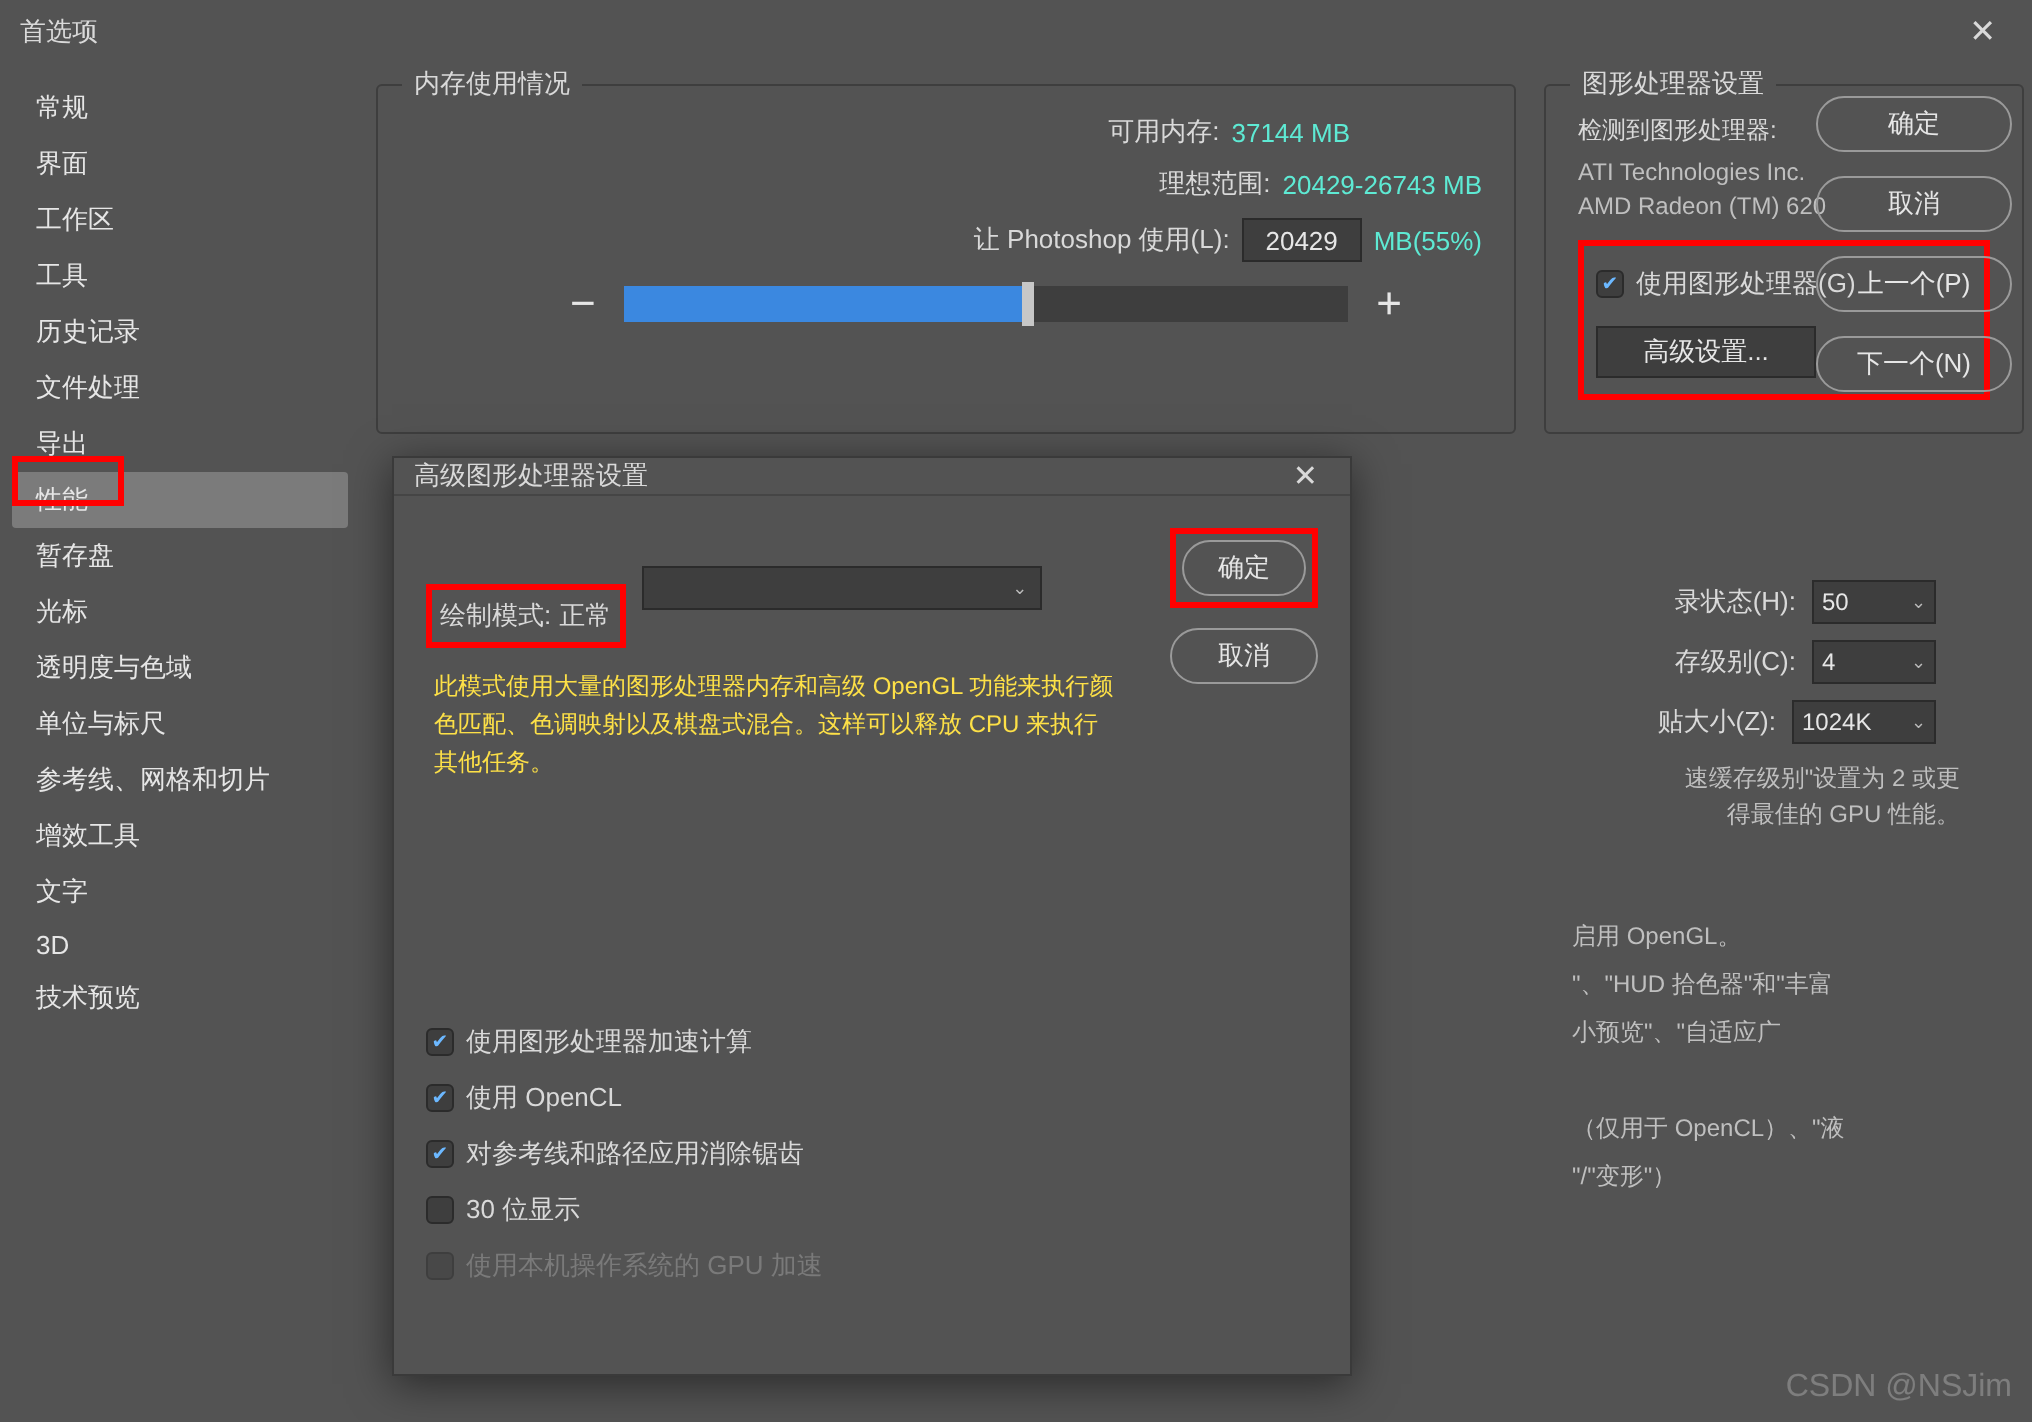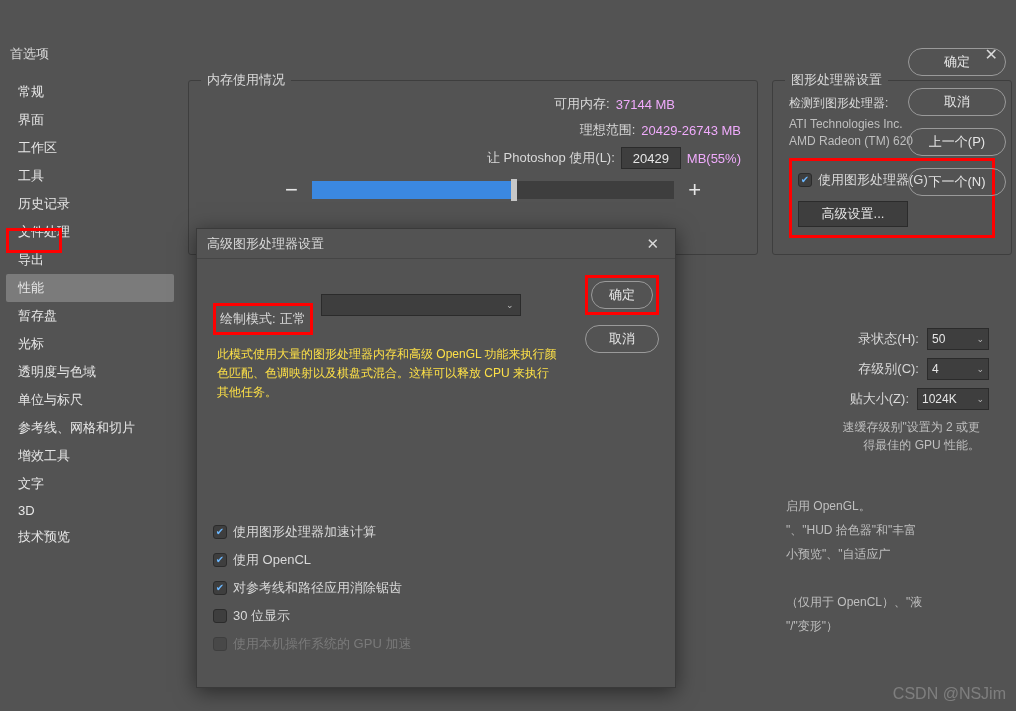--- a/index.html
+++ b/index.html
@@ -1,18 +1,18 @@
 <!DOCTYPE html>
 <html><head>
 <meta charset="utf-8">
 <style>
 * { box-sizing: border-box; margin: 0; padding: 0; font-family: "Microsoft YaHei", "PingFang SC", sans-serif; }
 body { background: #535353; color: #d9d9d9; font-size: 13px; width: 1016px; height: 711px; overflow: hidden; position: relative; }
 
-.titlebar { height: 32px; display: flex; align-items: center; padding: 0 10px; background: #535353; margin-top: 38px; }
+.titlebar { height: 32px; display: flex; align-items: center; padding: 0 10px; background: #535353; }
 .titlebar .title { flex: 1; font-size: 13px; color: #d9d9d9; }
 .titlebar .close { font-size: 16px; color: #d9d9d9; cursor: pointer; padding: 4px 8px; }
 
 .main { display: flex; height: calc(100% - 32px); }
 
 .sidebar { width: 180px; padding: 8px 6px; }
 .sidebar-item { padding: 5px 12px; font-size: 13px; color: #e6e6e6; cursor: pointer; border-radius: 2px; }
 .sidebar-item.active { background: #7b7b7b; }
 
 .content { flex: 1; padding: 10px 4px 10px 8px; position: relative; }
@@ -22,48 +22,48 @@
 
 .group { border: 1px solid #3e3e3e; border-radius: 3px; padding: 14px 16px 16px; margin-bottom: 14px; position: relative; }
 .group-title { position: absolute; top: -10px; left: 12px; background: #535353; padding: 0 6px; font-size: 13px; color: #d9d9d9; }
 
 .top-row { display: flex; gap: 14px; }
 .mem-group { flex: 1; padding-left: 36px; }
 .gpu-group { width: 240px; }
 
 .mem-line { display: flex; align-items: center; margin-bottom: 8px; gap: 6px; justify-content: flex-end; }
 .mem-label { color: #d9d9d9; }
-.mem-val { color: #f0abfc; }
+.mem-val { color: #5eead4; }
 .mem-input { width: 60px; height: 22px; background: #3e3e3e; border: 1px solid #2b2b2b; color: #e6e6e6; text-align: center; font-size: 13px; }
 
 .slider-row { display: flex; align-items: center; gap: 14px; margin-top: 8px; padding: 0 40px 0 60px; }
 .slider-btn { font-size: 22px; color: #e6e6e6; cursor: pointer; user-select: none; }
 .slider-track { flex: 1; height: 18px; background: #3e3e3e; position: relative; }
 .slider-fill { position: absolute; left: 0; top: 0; bottom: 0; width: 55%; background: #3b88e0; }
 .slider-thumb { position: absolute; left: 55%; top: -2px; bottom: -2px; width: 6px; background: #c7c7c7; }
 
 .gpu-detected { font-size: 12px; color: #d9d9d9; margin-bottom: 4px; }
 .gpu-name { font-size: 12px; color: #bfbfbf; line-height: 1.4; }
 
 .gpu-redbox { border: 3px solid #f00; padding: 6px 6px 8px; margin-top: 8px; }
 .check-row { display: flex; align-items: center; gap: 6px; margin: 4px 0; }
 .sm-check { width: 14px; height: 14px; border-radius: 3px; background: #3e3e3e; border: 1px solid #2b2b2b; display: inline-flex; align-items: center; justify-content: center; font-size: 10px; color: #6cb8ff; }
 .sm-check.checked::after { content: "✔"; }
 .adv-btn { margin-top: 8px; width: 110px; height: 26px; background: #3e3e3e; border: 1px solid #2b2b2b; color: #e6e6e6; font-size: 13px; cursor: pointer; text-align: center; }
 
-.setting-row { display: flex; align-items: center; gap: 8px; margin: 8px 0; justify-content: flex-end; padding-right: 27px; }
+.setting-row { display: flex; align-items: center; gap: 8px; margin: 8px 0; justify-content: flex-end; padding-right: 48px; }
 .select-sm { width: 62px; height: 22px; background: #3e3e3e; border: 1px solid #2b2b2b; color: #e6e6e6; font-size: 12px; padding: 0 4px; display: flex; align-items: center; justify-content: space-between; }
 .select-sm .car { font-size: 9px; color: #bbb; }
 .help-text { font-size: 12px; color: #bfbfbf; line-height: 1.5; text-align: right; padding-right: 36px; margin-top: 4px; }
 
 .partial-text { font-size: 12px; color: #bfbfbf; text-align: left; padding-right: 36px; line-height: 2; margin-top: 40px; }
 
 
 .modal { position: absolute; left: 196px; top: 228px; width: 480px; height: 460px; background: #535353; border: 1px solid #3a3a3a; box-shadow: 0 4px 20px rgba(0,0,0,0.5); z-index: 100; }
-.modal-title { height: 30px; display: flex; align-items: center; padding: 0 10px; background: #535353; border-bottom: 1px solid #454545; }
+.modal-title { height: 19px; display: flex; align-items: center; padding: 0 10px; background: #535353; border-bottom: 1px solid #454545; }
 .modal-title .t { flex: 1; font-size: 13px; }
 .modal-title .x { font-size: 15px; cursor: pointer; padding: 2px 6px; }
 .modal-body { padding: 16px; position: relative; height: calc(100% - 30px); }
 
 .mode-row { display: flex; align-items: center; gap: 8px; margin-bottom: 10px; }
 .mode-label-box { border: 3px solid #f00; padding: 4px 4px; display: flex; align-items: center; gap: 4px; margin-top: 28px; }
 .mode-select { width: 200px; height: 22px; background: #3e3e3e; border: 1px solid #2b2b2b; color: #e6e6e6; font-size: 13px; padding: 0 6px; display: flex; align-items: center; justify-content: space-between; }
 .mode-select .car { font-size: 9px; color: #bbb; }
 
 .mode-desc { font-size: 12px; color: #fde047; line-height: 1.6; margin-left: 4px; margin-bottom: 20px; max-width: 340px; }

